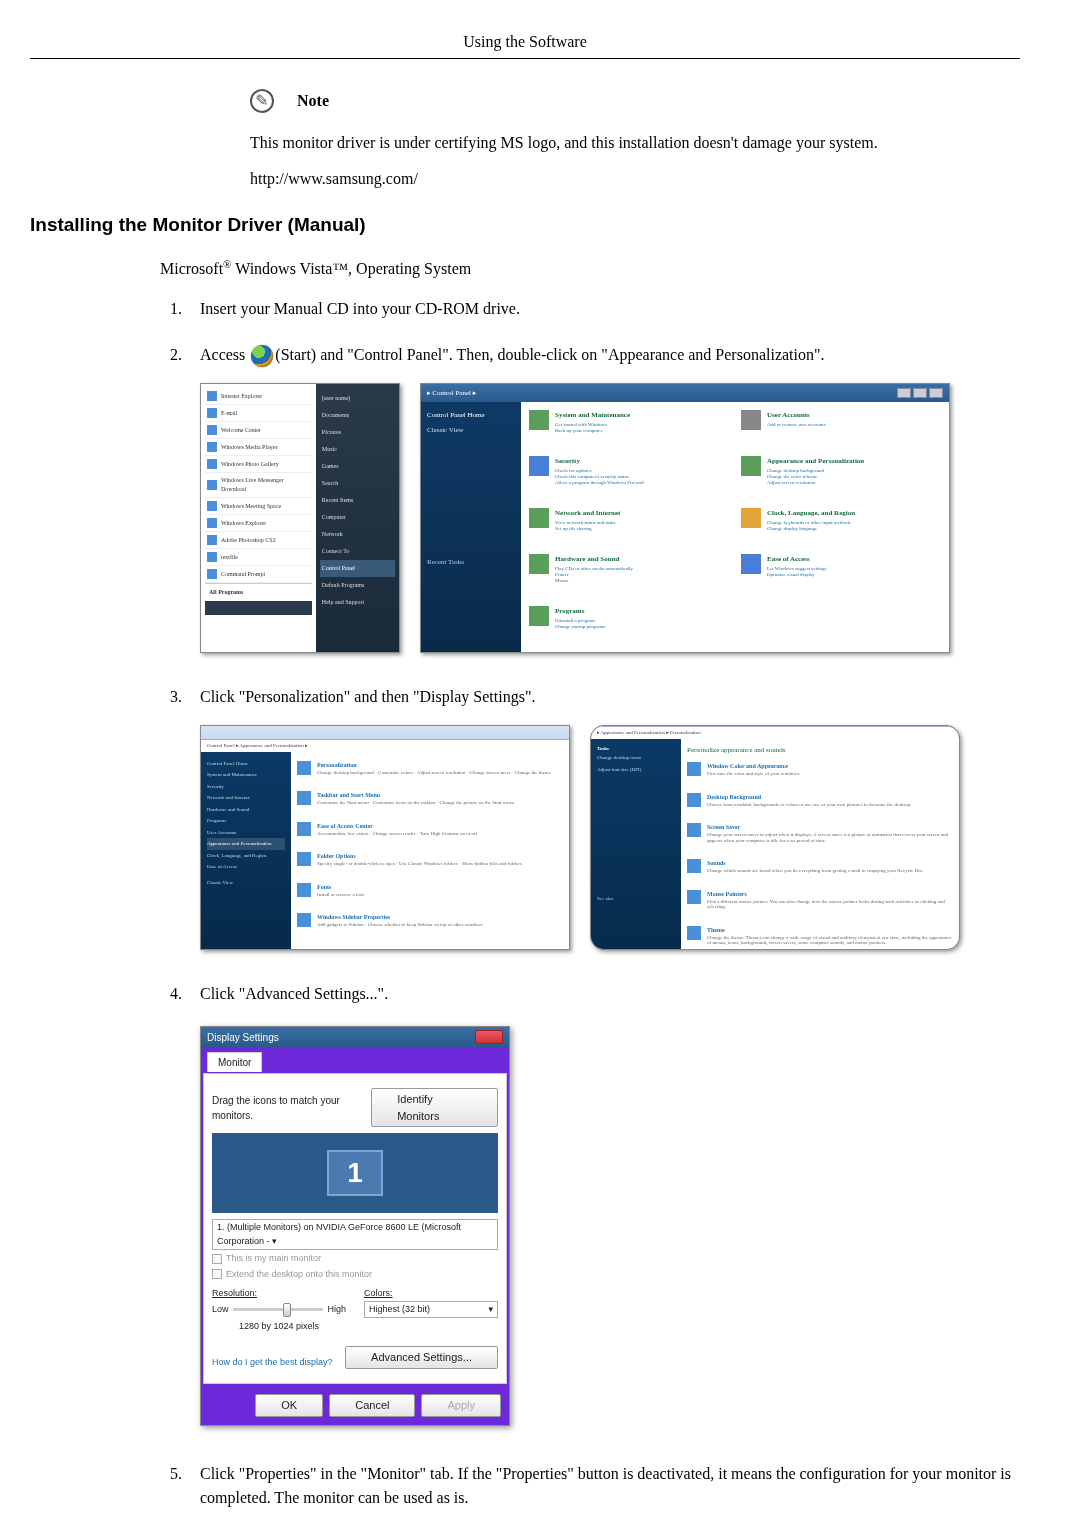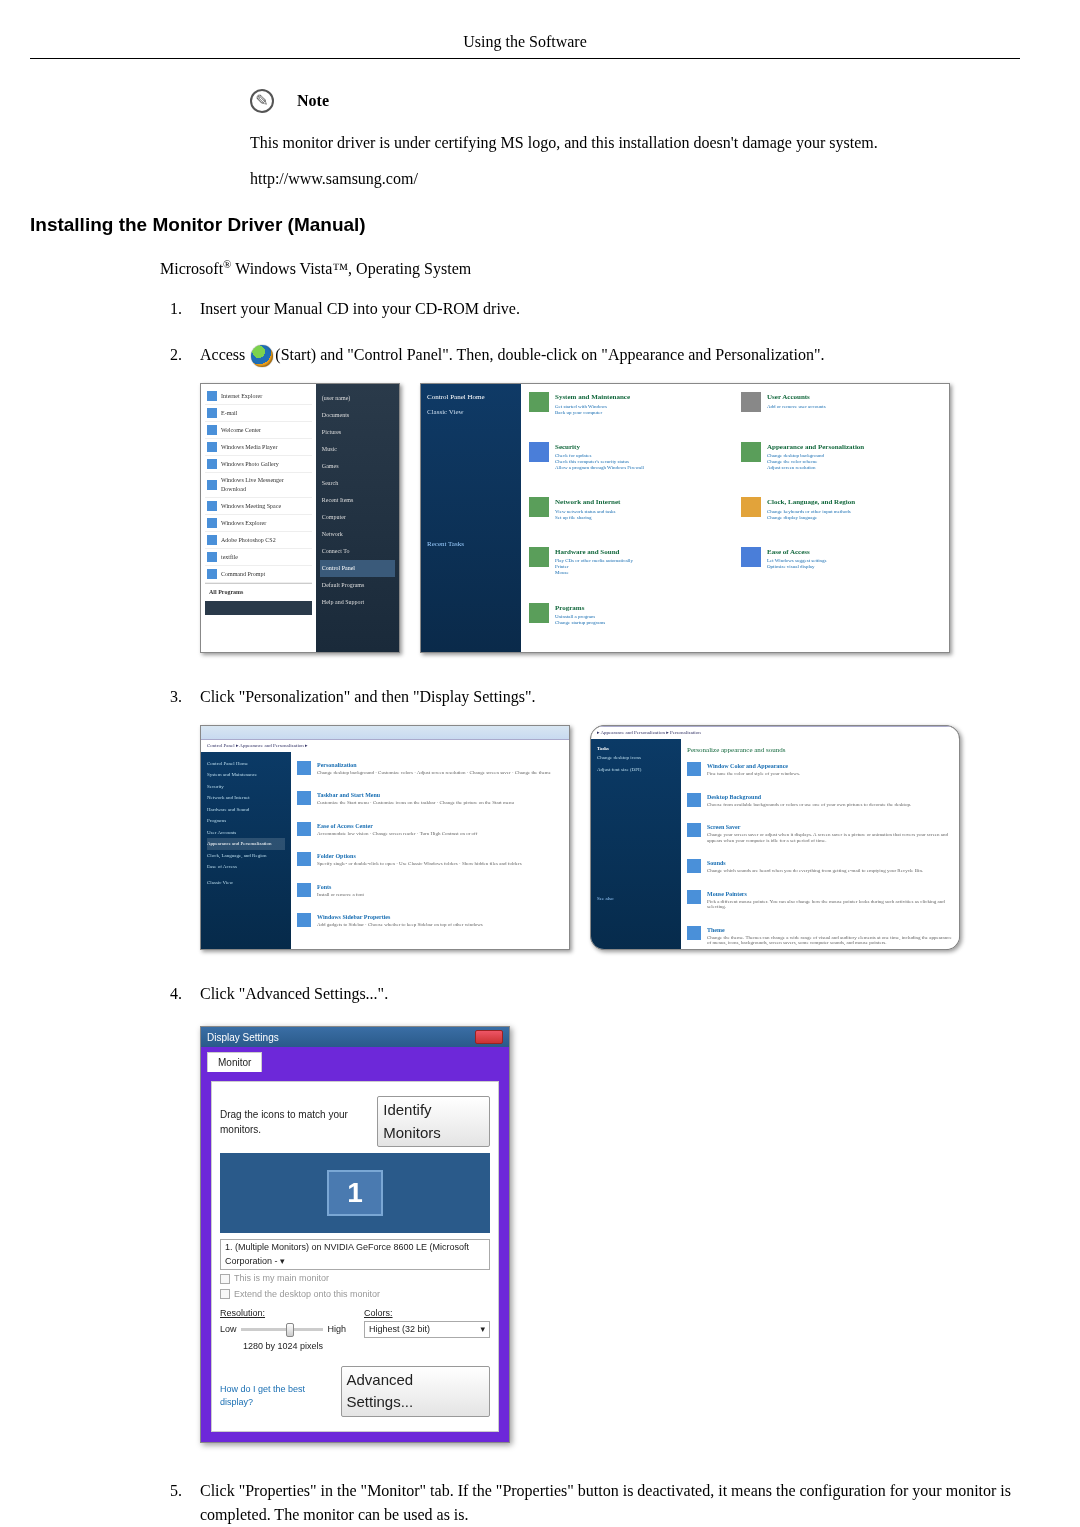--- a/index.html
+++ b/index.html
@@ -306,21 +306,21 @@
     }
     .ds-close {
       width: 28px;
       height: 14px;
       background: linear-gradient(#e56,#c33);
       border: 1px solid #922;
       border-radius: 2px;
     }
     .ds-content {
       background: #fff;
-      margin: 10px;
+      margin: 2px;
       padding: 8px;
       border: 1px solid #ccc;
     }
     .ds-tab {
       display: inline-block;
       border: 1px solid #ccc;
       border-bottom: none;
       padding: 2px 10px;
       background: #fff;
       position: relative;
@@ -328,22 +328,22 @@
     }
     .ds-row {
       display: flex;
       justify-content: space-between;
       align-items: center;
       margin: 6px 0;
     }
     .ds-btn {
       border: 1px solid #999;
       background: linear-gradient(#fff,#e4e4e4);
-      padding: 2px 5px;
-      font-size: 15px;
+      padding: 2px 25px;
+      font-size: 11px;
       border-radius: 2px;
     }
     .ds-preview {
       height: 80px;
       background: #2a5a8a;
       display: flex;
       align-items: center;
       justify-content: center;
       margin: 6px 0;
     }
@@ -536,20 +536,28 @@
                   <div class="sm-right-item">Connect To</div>
                   <div class="sm-right-item hi">Control Panel</div>
                   <div class="sm-right-item">Default Programs</div>
                   <div class="sm-right-item">Help and Support</div>
                 </div>
             </div>
           </div>
 
           <div class="screenshot ss2">
             <div class="cp-window">
+              <div class="cp-titlebar">
+                <span>▸ Control Panel ▸</span>
+                <div class="win-ctrls">
+                    <span></span>
+                    <span></span>
+                    <span></span>
+                  </div>
+              </div>
               <div class="cp-body">
                 <div class="cp-side">
                   <div style="padding:2px 0;color:#fff;">Control Panel Home</div>
                   <div style="padding:2px 0;">Classic View</div>
                   <div style="height:120px;"></div>
                   <div style="color:#9cf;">Recent Tasks</div>
                 </div>
                 <div class="cp-main" id="cp-main">
                     <div class="cp-cat">
                       <div class="cp-cat-ico "></div>
@@ -812,20 +820,25 @@
                   <span>Highest (32 bit)</span>
                     <span>▾</span>
                 </div>
               </div>
             </div>
             <div class="ds-row" style="margin-top:12px;">
               <span class="ds-link">How do I get the best display?</span>
               <span class="ds-btn">Advanced Settings...</span>
             </div>
           </div>
+          <div class="ds-footer">
+            <span class="ds-btn">OK</span>
+            <span class="ds-btn">Cancel</span>
+            <span class="ds-btn" style="color:#aaa;">Apply</span>
+          </div>
         </div>
       </div>
     </li>
 
     <li>
       <span class="step-num">5.</span>
       <div class="step-body">
         <p>Click "Properties" in the "Monitor" tab. If the "Properties" button is deactivated, it means the configuration for your monitor is completed. The monitor can be used as is.</p>
 
       </div>

